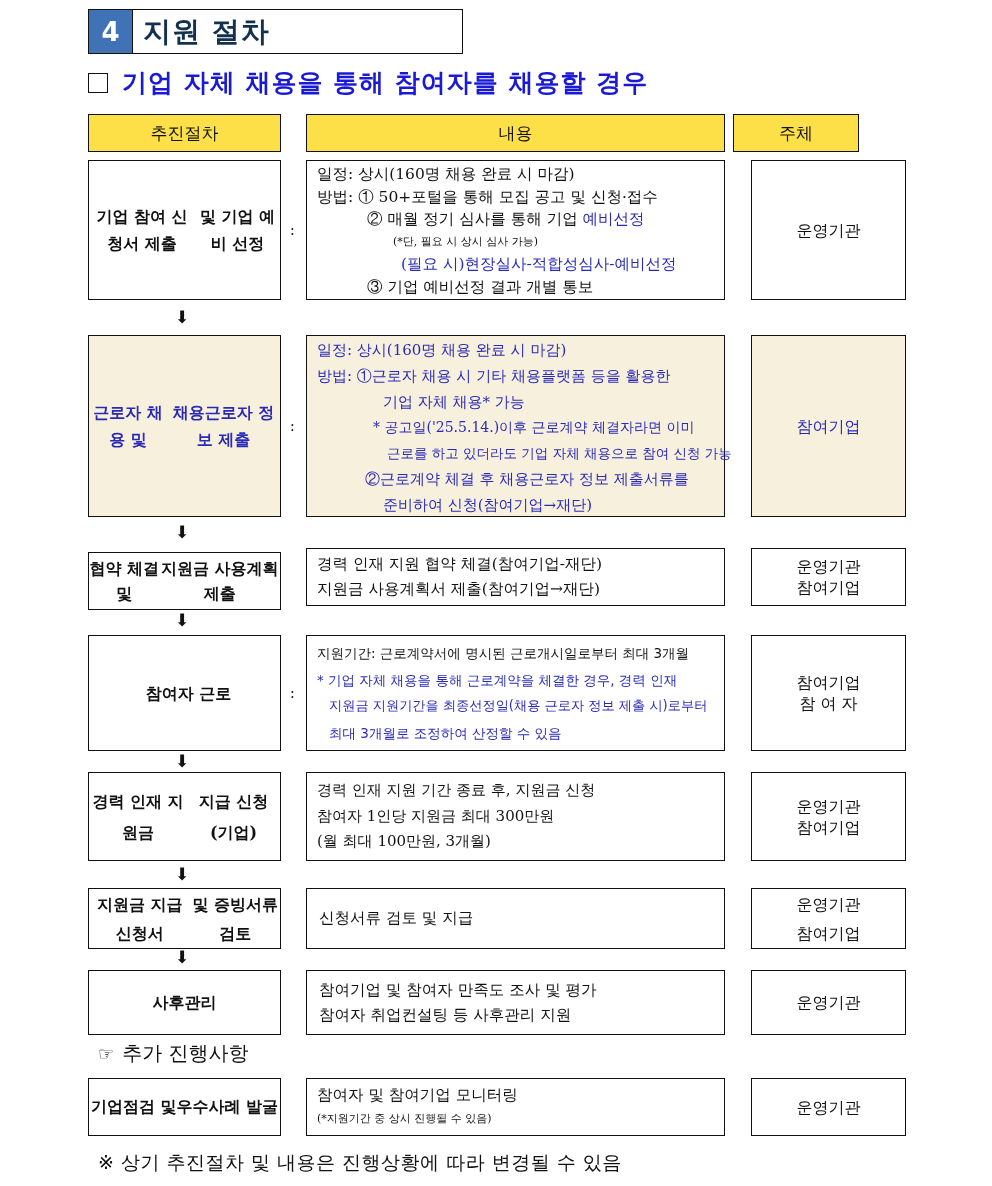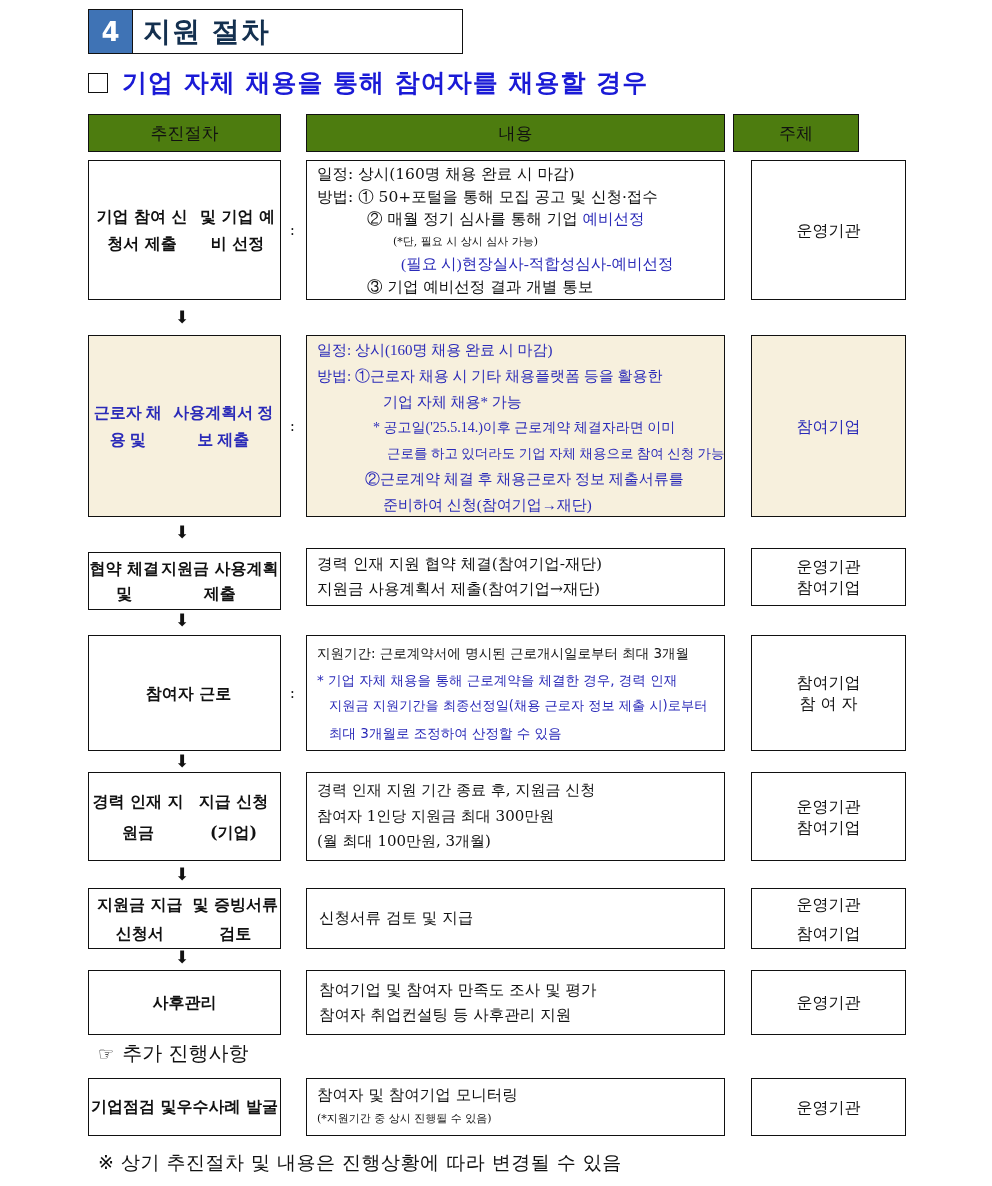--- a/index.html
+++ b/index.html
@@ -7,30 +7,30 @@
   body { position: relative; font-family: "DejaVu Serif", "Liberation Serif", serif; color: #111; }
 
   .section-header { position: absolute; left: 88px; top: 9px; width: 375px; height: 45px; border: 1.5px solid #111; display: flex; }
   .section-num { width: 44px; height: 100%; background: #3f73b5; color: #fff; font-family: "DejaVu Sans", sans-serif; font-weight: bold; font-size: 26px; display: flex; align-items: center; justify-content: center; border-right: 1.5px solid #111; }
   .section-title { flex: 1; display: flex; align-items: center; padding-left: 10px; font-family: "DejaVu Sans", sans-serif; font-weight: bold; font-size: 28px; color: #14304f; letter-spacing: 1px; }
 
   .subtitle { position: absolute; left: 88px; top: 62px; height: 40px; display: flex; align-items: center; font-family: "DejaVu Sans", sans-serif; font-weight: bold; font-size: 25px; color: #1a1ad6; letter-spacing: 1px; }
   .subtitle .box { display: inline-block; width: 20px; height: 20px; border: 1.5px solid #111; margin-right: 14px; margin-top: 2px; }
 
   .box-cell { position: absolute; border: 1.5px solid #111; display: flex; align-items: center; justify-content: center; text-align: center; }
-  .hdr { background: #4d7c0f; font-family: "DejaVu Sans", sans-serif; font-size: 17px; height: 38px; top: 114px; }
+  .hdr { background: #fde047; font-family: "DejaVu Sans", sans-serif; font-size: 17px; height: 38px; top: 114px; }
 
   .step { left: 88px; width: 193px; font-weight: bold; font-size: 16px; line-height: 27px; flex-direction: row; }
   .content { left: 306px; width: 419px; justify-content: flex-start; align-items: flex-start; flex-direction: column; text-align: left; padding: 2px 10px; font-size: 15.5px; }
   .owner { left: 751px; width: 155px; font-size: 16px; line-height: 21px; flex-direction: column; }
   .colon { position: absolute; left: 290px; font-size: 14px; }
   .arrow { position: absolute; left: 175px; font-size: 17px; line-height: 17px; font-family: "DejaVu Sans", sans-serif; }
 
   .beige { background: #f7f0dd; }
-  .blue { color: #2a2ab8; font-family: Liberation Serif, serif; }
+  .blue { color: #2a2ab8; }
   .line { white-space: nowrap; }
   .small { font-size: 11px; }
 
   .extra-title { position: absolute; left: 98px; top: 1040px; font-family: "DejaVu Sans", sans-serif; font-size: 20px; display: flex; align-items: center; }
   .extra-title .hand { font-size: 18px; margin-right: 8px; }
   .footnote { position: absolute; left: 98px; top: 1150px; font-family: "DejaVu Sans", sans-serif; font-size: 19px; letter-spacing: 0.5px; }
 </style>
 </head>
 <body>
 
@@ -61,21 +61,21 @@
   <div class="line blue" style="padding-left:84px;">(필요 시)현장실사-적합성심사-예비선정</div>
   <div class="line" style="padding-left:50px;">③ 기업 예비선정 결과 개별 통보</div>
 </div>
 <div class="box-cell owner" style="top:160px;height:140px;">
   <div>운영기관</div>
 </div>
 <div class="arrow" style="top:309px;">⬇</div>
 
 <div class="box-cell step beige blue" style="top:335px;height:182px;">
   <div>근로자 채용 및</div>
-  <div>사용계획서 정보 제출</div>
+  <div>채용근로자 정보 제출</div>
 </div>
 <div class="colon" style="top:418px;">:</div>
 <div class="box-cell content beige blue" style="top:335px;height:182px;line-height:25.8px;font-size:15px;">
   <div class="line">일정: 상시(160명 채용 완료 시 마감)</div>
   <div class="line">방법: ①근로자 채용 시 기타 채용플랫폼 등을 활용한</div>
   <div class="line" style="padding-left:66px;">기업 자체 채용* 가능</div>
   <div class="line" style="padding-left:56px;font-size:14px;">* 공고일('25.5.14.)이후 근로계약 체결자라면 이미</div>
   <div class="line" style="padding-left:70px;font-size:13.5px;">근로를 하고 있더라도 기업 자체 채용으로 참여 신청 가능</div>
   <div class="line" style="padding-left:48px;">②근로계약 체결 후 채용근로자 정보 제출서류를</div>
   <div class="line" style="padding-left:66px;">준비하여 신청(참여기업→재단)</div>

